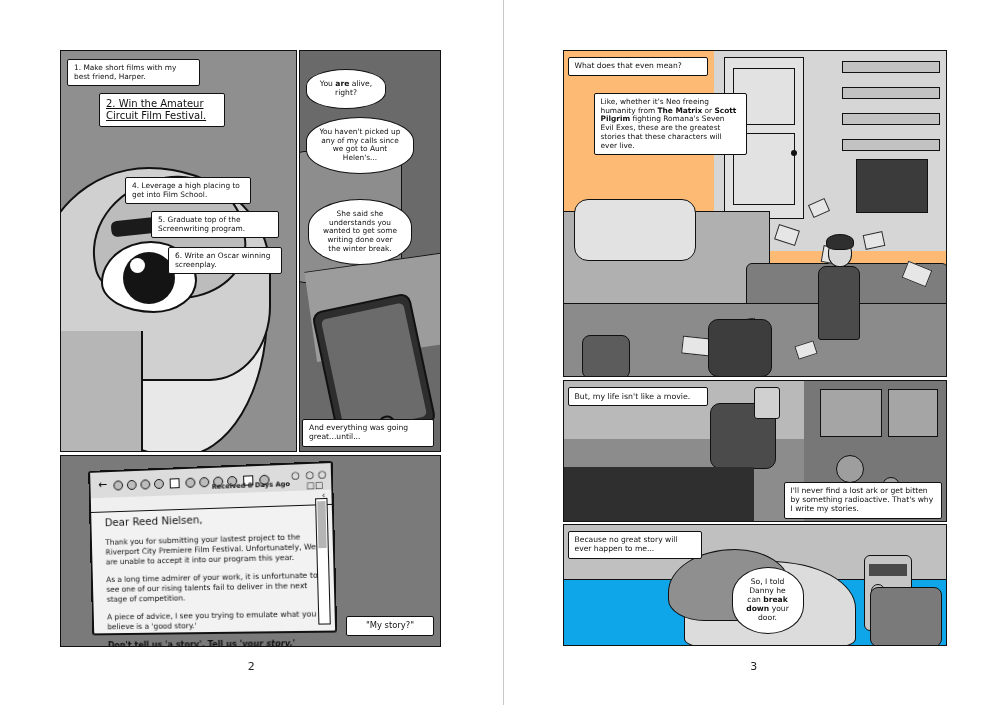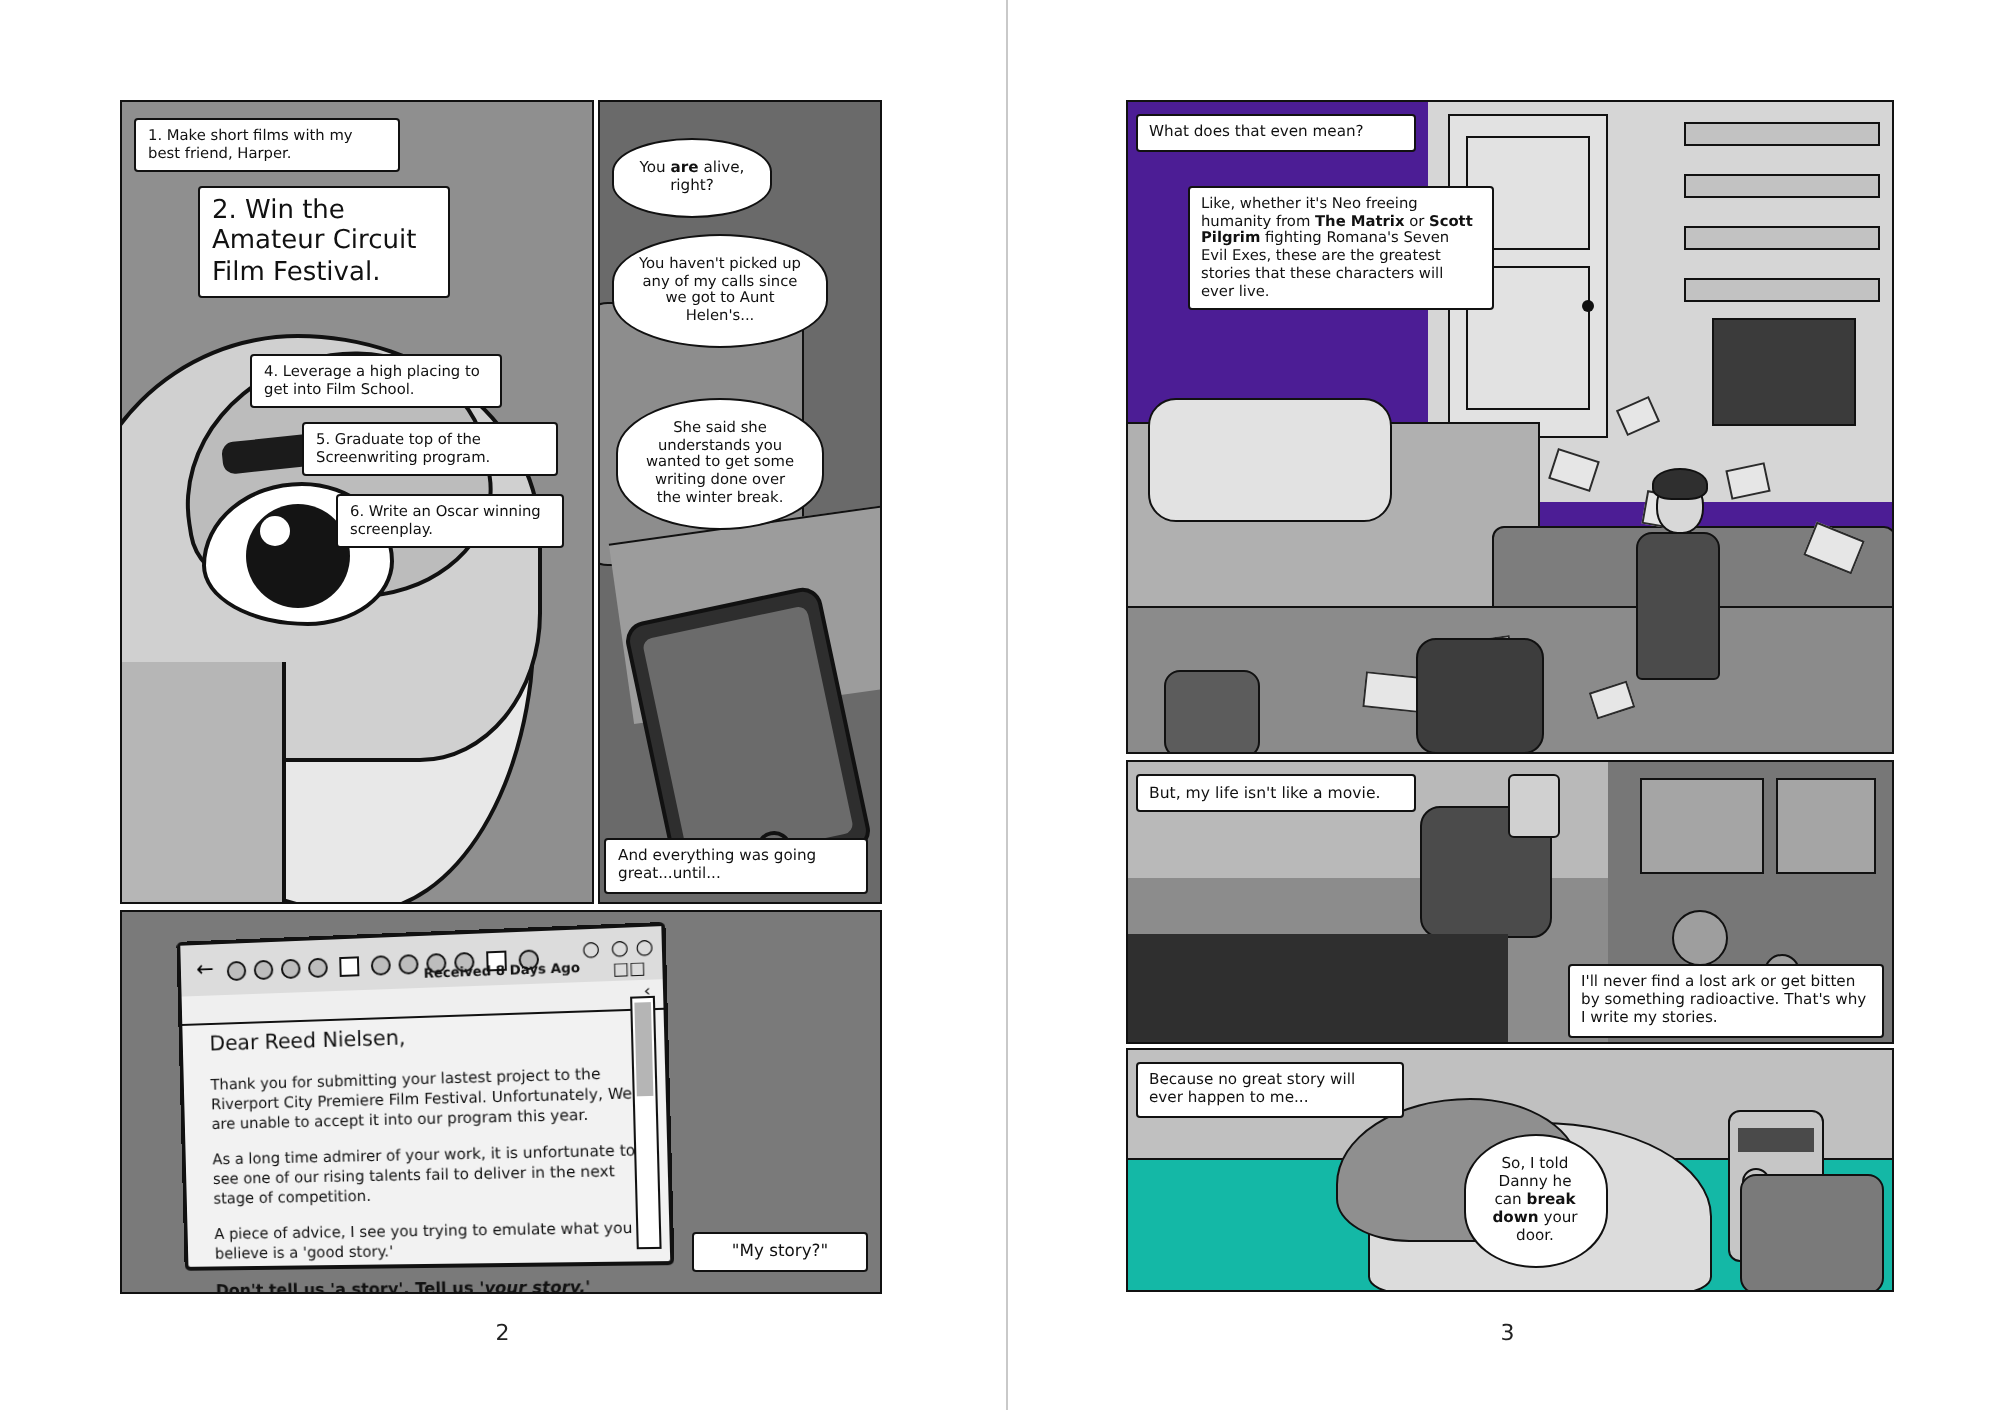--- a/index.html
+++ b/index.html
@@ -210,21 +210,21 @@
     background: #fff;
   }
   .scrollthumb {
     position: absolute;
     left: 1px; right: 1px; top: 2px;
     height: 38%;
     background: #b5b5b5;
   }
 
   
-  .room { background: #4c1d95; }
+  .room { background: #fdba74; }
   .wall {
     position: absolute;
     background: #cfcfcf;
   }
   .door {
     position: absolute;
     background: #e2e2e2;
     border: 1.6px solid #111;
   }
   .shelf {
@@ -295,21 +295,21 @@
       <div class="hair2"></div>
       <div class="eyebrow" style="left:50px; bottom:218px;"></div>
       <div class="eye-outer" style="left:40px; bottom:138px;">
         <div class="iris" style="left:20px; top:9px;">
           <div class="pupil-hl" style="left:7px; top:6px;"></div>
         </div>
       </div>
       <div style="position:absolute; left:0; bottom:0; width:80px; height:120px; background:#b6b6b6; border-right:2px solid #111;"></div>
 
       <div class="balloon rect" style="left:6px; top:8px; width:133px; font-size:7.4px;">1. Make short films with my best friend, Harper.</div>
-      <div class="balloon rect" style="left:38px; top:42px; width:126px; font-size:13px;">2. Win the Amateur Circuit Film Festival.</div>
+      <div class="balloon rect" style="left:38px; top:42px; width:126px; font-size:10px;text-decoration:underline;">2. Win the Amateur Circuit Film Festival.</div>
       <div class="balloon rect" style="left:64px; top:126px; width:126px; font-size:7.4px;">4. Leverage a high placing to get into Film School.</div>
       <div class="balloon rect" style="left:90px; top:160px; width:128px; font-size:7.4px;">5. Graduate top of the Screenwriting program.</div>
       <div class="balloon rect" style="left:107px; top:196px; width:114px; font-size:7.4px;">6. Write an Oscar winning screenplay.</div>
     </div>
 
     <div class="panel" style="left:299px; top:50px; width:140px; height:400px; background:#6a6a6a;">
       <div style="position:absolute; left:-10px; top:100px; width:110px; height:130px; background:#8d8d8d; border:1.6px solid #111; border-radius:14px;"></div>
       <div style="position:absolute; left:10px; top:210px; width:150px; height:90px; background:#9c9c9c; border-top:1.6px solid #111; transform:rotate(-8deg);"></div>
       <div class="phone" style="left:24px; top:250px; width:96px; height:130px;">
         <div class="phone-screen"></div>
@@ -421,21 +421,21 @@
       <div class="circle-ctl" style="left:272px; top:74px; width:26px; height:26px;"></div>
       <div class="circle-ctl" style="left:318px; top:96px; width:16px; height:16px;"></div>
       <div class="armrow" style="left:146px; top:22px; width:64px; height:64px; border-radius:10px;"></div>
       <div class="can" style="left:190px; top:6px; width:24px; height:30px;"></div>
       <div style="position:absolute; left:0; top:86px; width:190px; height:54px; background:#2f2f2f;"></div>
 
       <div class="balloon rect" style="left:4px; top:6px; width:140px; font-size:7.8px;">But, my life isn't like a movie.</div>
       <div class="balloon rect" style="right:4px; bottom:2px; width:158px; font-size:7.6px;">I'll never find a lost ark or get bitten by something radioactive. That's why I write my stories.</div>
     </div>
 
-    <div class="panel" style="left:60px; top:524px; width:382px; height:120px; background:#14b8a6;">
+    <div class="panel" style="left:60px; top:524px; width:382px; height:120px; background:#0ea5e9;">
       <div style="position:absolute; left:0; top:0; width:382px; height:54px; background:#c0c0c0; border-bottom:1.4px solid #111;"></div>
       <div style="position:absolute; left:120px; top:36px; width:170px; height:84px; background:#dcdcdc; border:1.6px solid #111; border-radius:45% 50% 10% 10% / 60% 55% 10% 10%;"></div>
       <div style="position:absolute; left:104px; top:24px; width:120px; height:70px; background:#8f8f8f; border:1.6px solid #111; border-radius:55% 45% 20% 30% / 60% 50% 25% 30%;"></div>
       <div class="can" style="right:34px; top:30px; width:46px; height:74px; border-radius:6px; background:#c6c6c6;">
         <div style="position:absolute; left:4px; top:8px; right:4px; height:12px; background:#4a4a4a;"></div>
         <div style="position:absolute; left:6px; top:28px; width:12px; height:12px; border:1.4px solid #111; border-radius:50%;"></div>
       </div>
       <div style="position:absolute; right:4px; top:62px; width:70px; height:58px; background:#7a7a7a; border:1.6px solid #111; border-radius:8px;"></div>
 
       <div class="balloon rect" style="left:4px; top:6px; width:134px; font-size:7.6px;">Because no great story will ever happen to me...</div>

